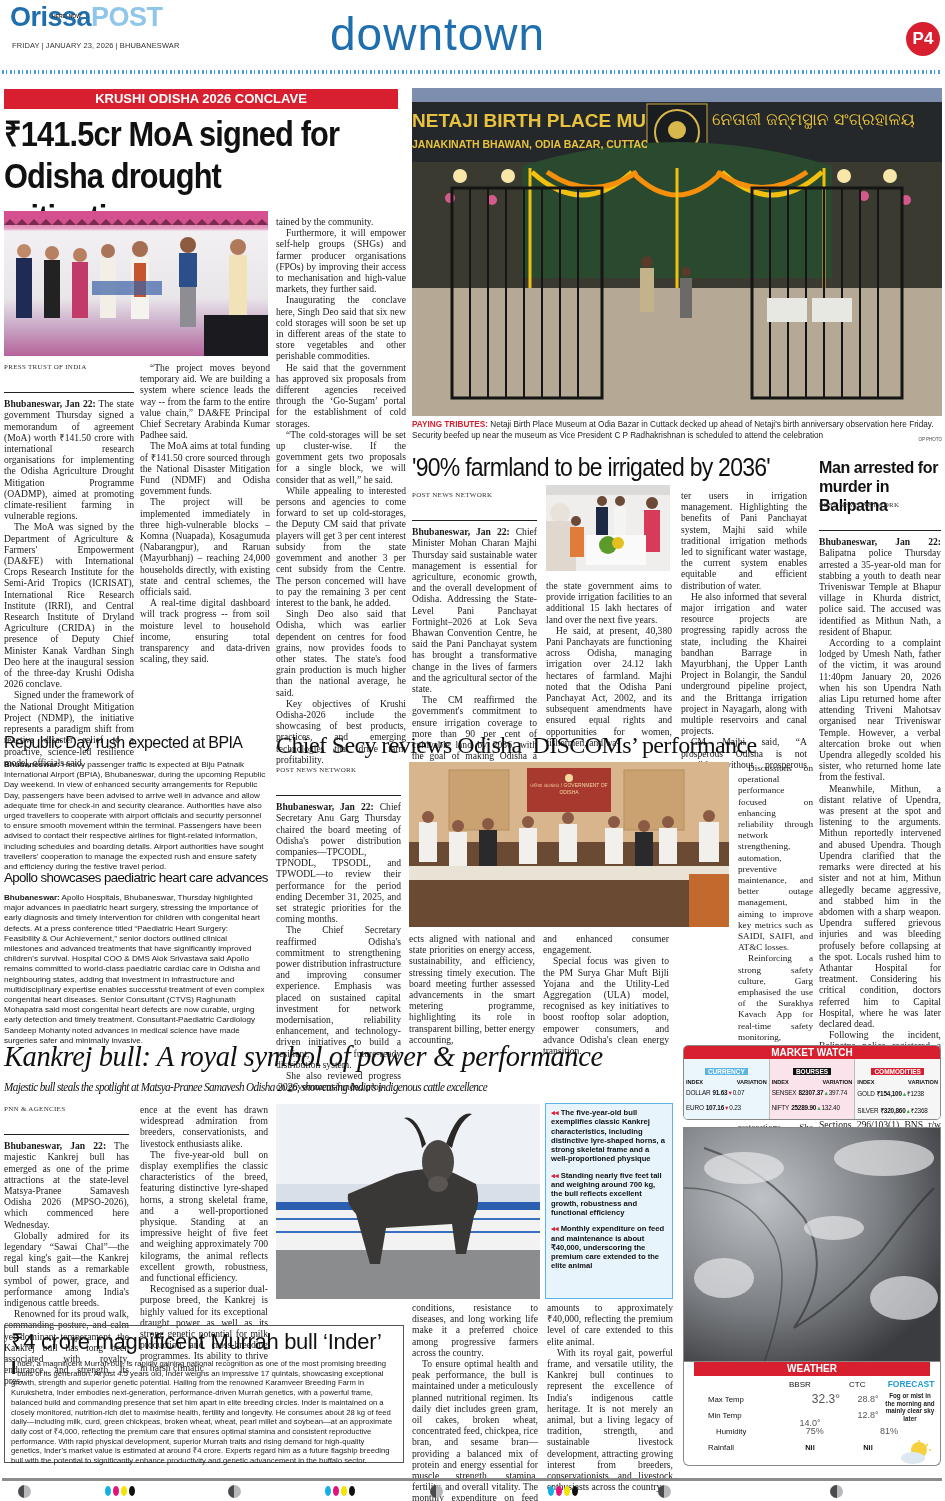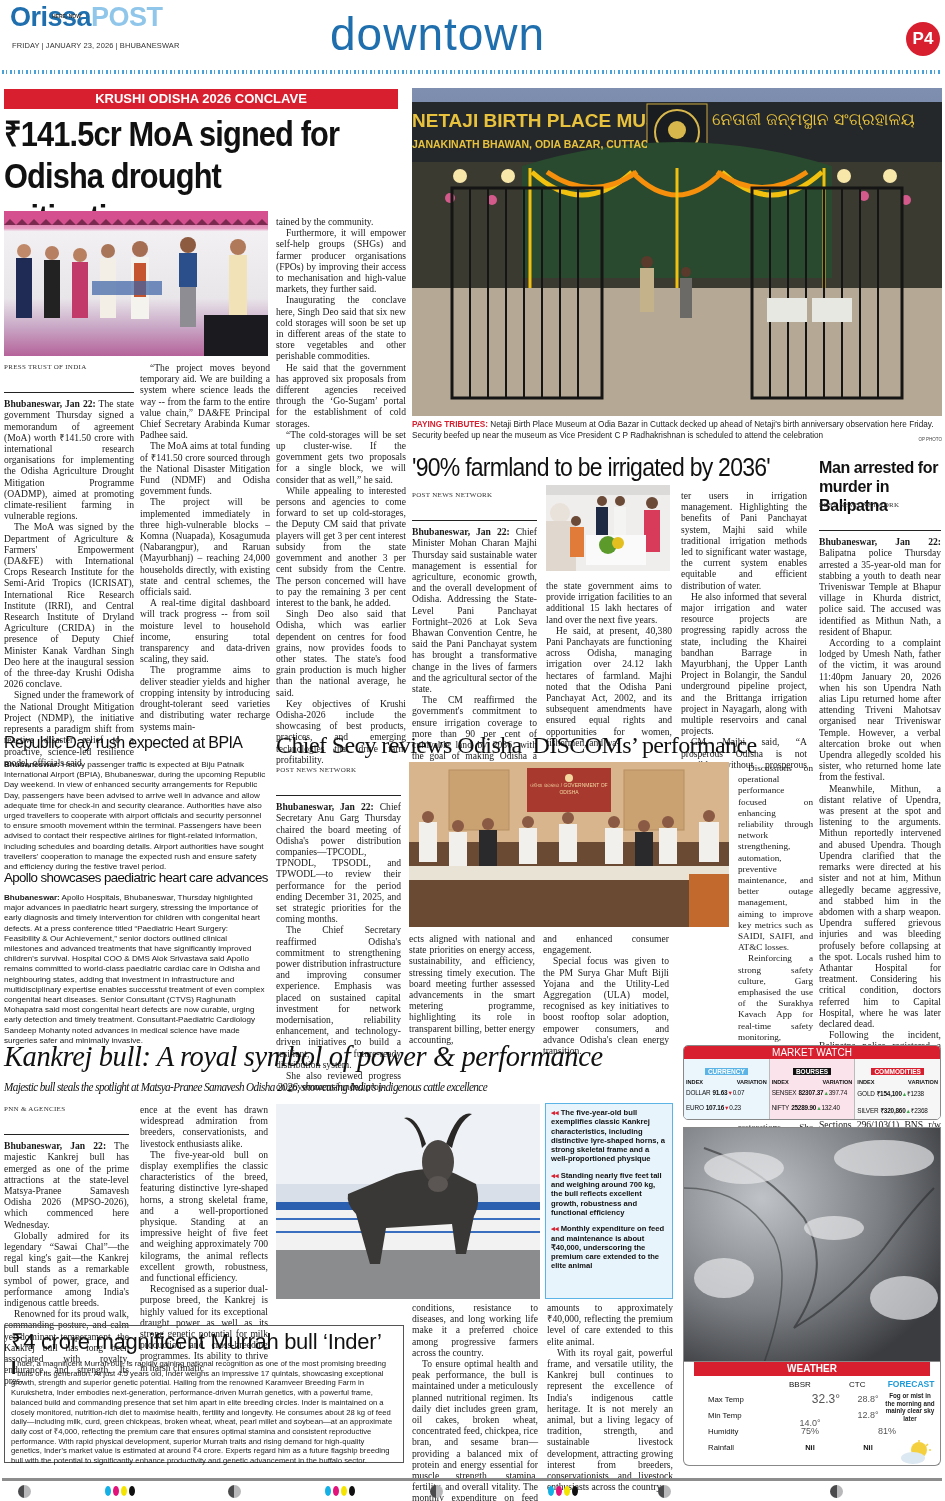--- a/index.html
+++ b/index.html
@@ -90,21 +90,20 @@
   <div class="byline">PRESS TRUST OF INDIA</div>
   <p class="first"><b>Bhubaneswar, Jan 22:</b><span> The state government Thursday signed a memorandum of agreement (MoA) worth ₹141.50 crore with international research organisations for implementing the Odisha Agriculture Drought Mitigation Programme (OADMP), aimed at promoting climate-resilient farming in vulnerable regions.</span></p>
   <p>The MoA was signed by the Department of Agriculture &amp; Farmers' Empowerment (DA&amp;FE) with International Crops Research Institute for the Semi-Arid Tropics (ICRISAT), International Rice Research Institute (IRRI), and Central Research Institute of Dryland Agriculture (CRIDA) in the presence of Deputy Chief Minister Kanak Vardhan Singh Deo here at the inaugural session of the three-day Krushi Odisha 2026 conclave.</p>
   <p>Signed under the framework of the National Drought Mitigation Project (NDMP), the initiative represents a paradigm shift from reactive disaster relief to a proactive, science-led resilience model, officials said.</p>
 </div>
 <div class="abs body-text" style="left:140px;top:362px;width:130px">
   <p>“The project moves beyond temporary aid. We are building a system where science leads the way -- from the farm to the entire value chain,” DA&amp;FE Principal Chief Secretary Arabinda Kumar Padhee said.</p>
   <p>The MoA aims at total funding of ₹141.50 crore sourced through the National Disaster Mitigation Fund (NDMF) and Odisha government funds.</p>
   <p>The project will be implemented immediately in three high-vulnerable blocks – Komna (Nuapada), Kosagumuda (Nabarangpur), and Raruan (Mayurbhanj) – reaching 24,000 households directly, with existing state and central schemes, the officials said.</p>
   <p>A real-time digital dashboard will track progress -- from soil moisture level to household income, ensuring total transparency and data-driven scaling, they said.</p>
-  <p>The programme aims to deliver steadier yields and higher cropping intensity by introducing drought-tolerant seed varieties and distributing water recharge systems main-</p>
 </div>
 <div class="abs body-text" style="left:276px;top:216px;width:130px">
   <p class="first">tained by the community.</p>
   <p>Furthermore, it will empower self-help groups (SHGs) and farmer producer organisations (FPOs) by improving their access to mechanisation and high-value markets, they further said.</p>
   <p>Inaugurating the conclave here, Singh Deo said that six new cold storages will soon be set up in different areas of the state to store vegetables and other perishable commodities.</p>
   <p>He said that the government has approved six proposals from different agencies received through the ‘Go-Sugam’ portal for the establishment of cold storages.</p>
   <p>“The cold-storages will be set up cluster-wise. If the government gets two proposals for a single block, we will consider that as well,” he said.</p>
   <p>While appealing to interested persons and agencies to come forward to set up cold-storages, the Deputy CM said that private players will get 3 per cent interest subsidy from the state government and another 3 per cent subsidy from the Centre. The person concerned will have to pay the remaining 3 per cent interest to the bank, he added.</p>
   <p>Singh Deo also said that Odisha, which was earlier dependent on centres for food grains, now provides foods to other states. The state's food grain production is much higher than the national average, he said.</p>
   <p>Key objectives of Krushi Odisha-2026 include the showcasing of best products, practices, and emerging technologies that drive farm profitability.</p>
@@ -341,21 +340,21 @@
   <p class="first">amounts to approximately ₹40,000, reflecting the premium level of care extended to this elite animal.</p>
   <p>With its royal gait, powerful frame, and versatile utility, the Kankrej bull continues to represent the excellence of India's indigenous cattle heritage. It is not merely an animal, but a living legacy of tradition, strength, and sustainable livestock development, attracting growing interest from breeders, conservationists, and livestock enthusiasts across the country.</p>
 </div>
 
 <div class="abs" style="left:4px;top:1325px;width:400px;height:138px;border:1px solid #555;padding:2px 6px">
   <div class="sans" style="font-size:22px;letter-spacing:-.3px;line-height:28px;white-space:nowrap">₹4 crore magnificent Murrah bull ‘Inder’</div>
   <div class="brief" style="font-size:7.7px;line-height:9.7px;margin-top:3px"><span style="float:left;font-weight:bold;font-size:19px;line-height:18px;margin-right:1px">I</span><span>nder, a magnificent Murrah bull, is rapidly gaining national recognition as one of the most promising breeding bulls of its generation. At just 4.5 years old, Inder weighs an impressive 17 quintals, showcasing exceptional growth, strength and superior genetic potential. Hailing from the renowned Karamveer Breeding Farm in Kurukshetra, Inder embodies next-generation, performance-driven Murrah genetics, with a powerful frame, balanced build and commanding presence that set him apart in elite breeding circles. Inder is maintained on a closely monitored, nutrition-rich diet to maximise health, fertility and longevity. He consumes about 28 kg of feed daily—including milk, curd, green chickpeas, broken wheat, wheat, pearl millet and soybean—at an approximate daily cost of ₹4,000, reflecting the premium care that ensures optimal stamina and consistent reproductive performance. With rapid physical development, superior Murrah traits and rising demand for high-quality genetics, Inder's market value is estimated at around ₹4 crore. Experts regard him as a future flagship breeding bull with the potential to significantly enhance productivity and genetic advancement in the buffalo sector.</span></div>
 </div>
 
 <div class="abs" style="left:683px;top:1045px;width:258px;height:75px;border:1.5px solid #888;border-radius:5px;overflow:hidden;background:#fff">
-  <div class="sans" style="height:13px;background:#d81f2f;color:#fff;font-weight:400;font-size:10px;text-align:center;line-height:13px"><span>MARKET WATCH</span></div>
+  <div class="sans" style="height:13px;background:#d81f2f;color:#fff;font-weight:700;font-size:10px;text-align:center;line-height:13px"><span>MARKET WATCH</span></div>
   <div id="mw-groups" style="display:flex;height:60px">
       <div style="flex: 1 1 0%; background: rgb(234, 245, 252); font-family: &quot;Liberation Sans&quot;, sans-serif; padding: 1px 2px; border-left: none;">
         <div style="text-align: center; margin-bottom: 1px;"><span style="background: rgb(91, 180, 229); color: rgb(255, 255, 255); font-weight: 900; font-size: 6.5px; padding: 0px 3px;">CURRENCY</span></div>
         <div style="display: flex; justify-content: space-between; font-weight: 900; font-size: 5.6px; margin-bottom: 4px;">
           <span>INDEX</span>
           <span>VARIATION</span>
         </div>
         <div style="display: flex; align-items: center; font-size: 6.4px; white-space: nowrap; margin-bottom: 8px; letter-spacing: -0.2px;">
           <span style="margin-right: 2px;">DOLLAR</span>
           <b>91.63</b>
@@ -441,21 +440,21 @@
         <span style="width: 72px;">Max Temp</span>
         <span style="width: 60px; text-align: right; color: rgb(85, 85, 85); font-size: 12px;">32.3°</span>
         <span style="width: 56px; text-align: center; color: rgb(85, 85, 85); font-size: 9px;">28.8°</span>
       </div>
       <div style="display: flex; font-family: &quot;Liberation Sans&quot;, sans-serif; font-size: 7.8px; height: 16px; align-items: center;">
         <span style="width: 72px;">Min Temp</span>
         <span style="width: 60px; text-align: center; color: rgb(85, 85, 85); font-size: 9px; margin-top: 16px;">14.0°</span>
         <span style="width: 56px; text-align: center; color: rgb(85, 85, 85); font-size: 9px;">12.8°</span>
       </div>
       <div style="display: flex; font-family: &quot;Liberation Sans&quot;, sans-serif; font-size: 7.8px; height: 16px; align-items: center;">
-        <span style="width: 72px;">Humidity</span>
+        <span style="width: 72px; margin-left: 8px;">Humidity</span>
         <span style="width: 60px; text-align: center; color: rgb(85, 85, 85); font-size: 9px;">75%</span>
         <span style="width: 56px; text-align: right; color: rgb(85, 85, 85); font-size: 9px;">81%</span>
       </div>
       <div style="display: flex; font-family: &quot;Liberation Sans&quot;, sans-serif; font-size: 7.8px; height: 16px; align-items: center;">
         <span style="width: 72px;">Rainfall</span>
         <span style="width: 60px; text-align: center; font-weight: bold; color: rgb(17, 17, 17); font-size: 7.5px;">Nil</span>
         <span style="width: 56px; text-align: center; font-weight: bold; color: rgb(17, 17, 17); font-size: 7.5px;">Nil</span>
       </div>
     </div>
   <div class="abs sans" style="left:198px;top:17px;width:58px;font-weight:900;font-size:8.5px;color:#1e9bd8;text-align:center">FORECAST</div>

